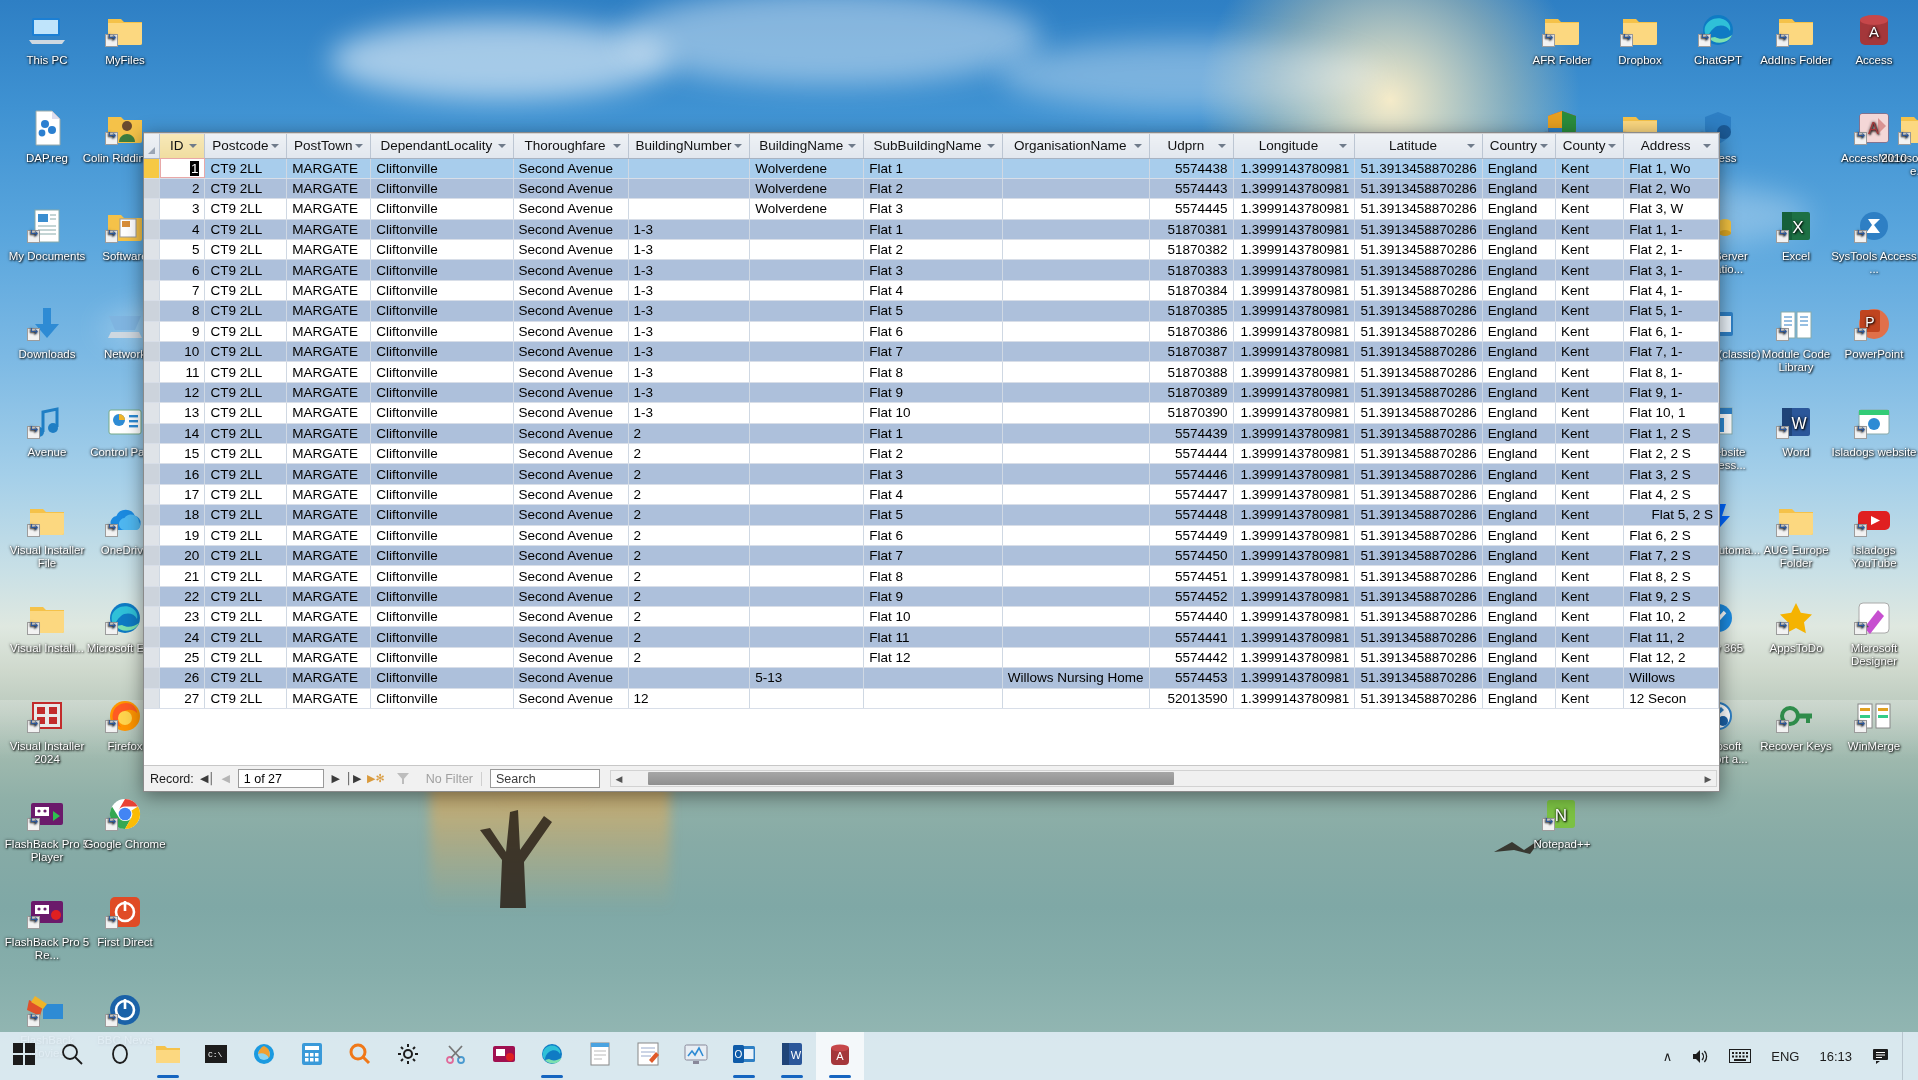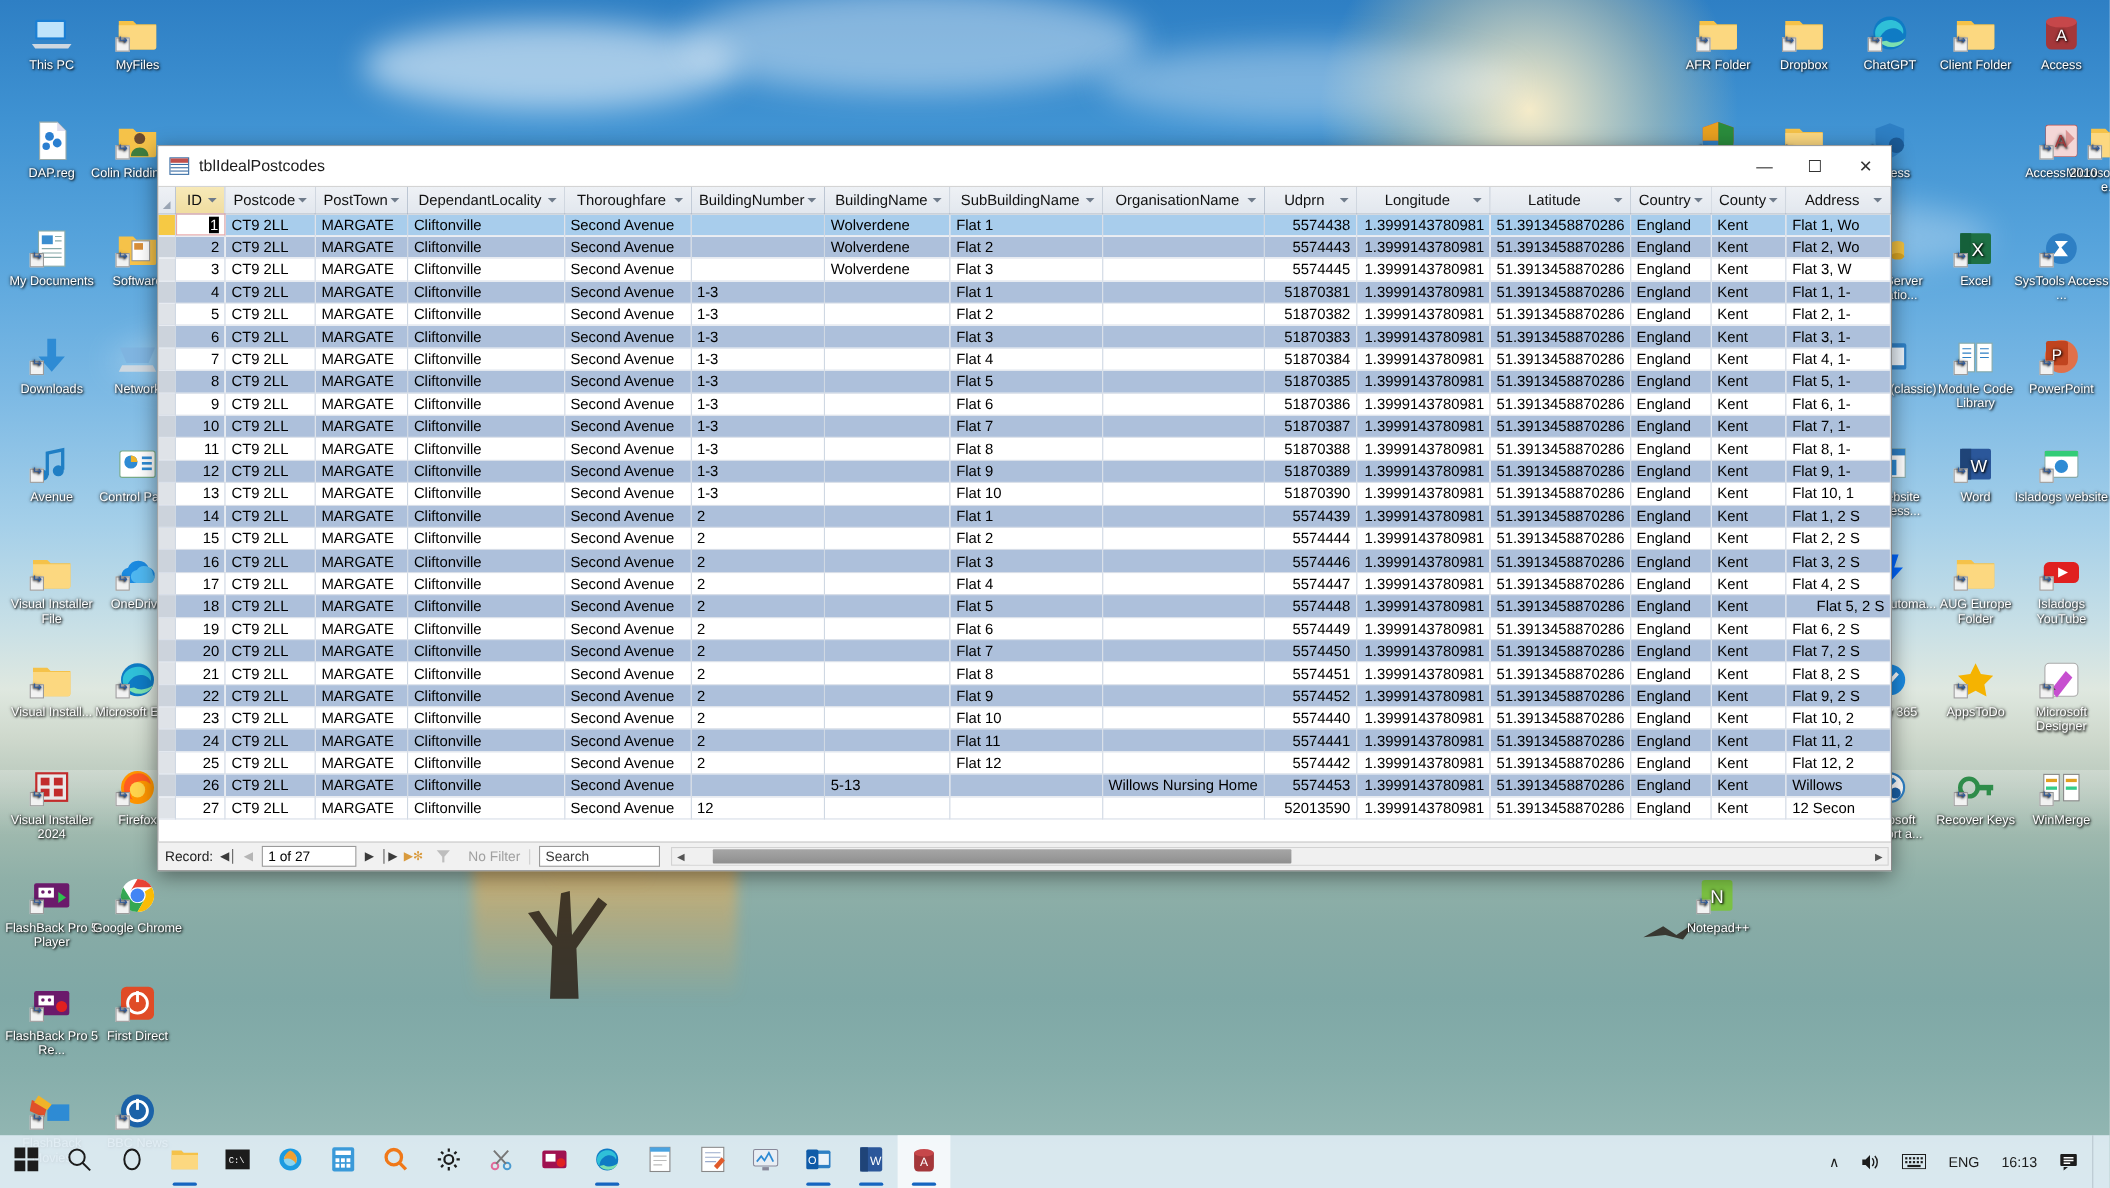--- a/index.html
+++ b/index.html
@@ -495,21 +495,21 @@
       <span class="lbl">ChatGPT</span>
     </div>
     <div class="icon-cell" style="left: 1752px; top: 8px;">
       <span class="glyph">
         <svg class="ic" viewBox="0 0 40 40">
           <path d="M3 9h13l3 3h18v21a2 2 0 0 1-2 2H5a2 2 0 0 1-2-2z" fill="#f5c249"></path>
           <path d="M3 13h34v20a2 2 0 0 1-2 2H5a2 2 0 0 1-2-2z" fill="#fcd880"></path>
         </svg>
         <span class="shortcut-arrow"></span>
       </span>
-      <span class="lbl">Client Folder</span>
+      <span class="lbl">AddIns Folder</span>
     </div>
     <div class="icon-cell" style="left: 1830px; top: 8px;">
       <span class="glyph">
         <svg class="ic" viewBox="0 0 40 40">
           <path d="M6 10h28v20a5 5 0 01-5 5H11a5 5 0 01-5-5z" fill="#a4373a"></path>
           <ellipse cx="20" cy="10" rx="14" ry="5" fill="#c6474a"></ellipse>
           <text x="20" y="27" font-size="15" fill="#fff" text-anchor="middle" font-family="Liberation Sans">A</text>
         </svg>
       </span>
       <span class="lbl">Access</span>
@@ -942,29 +942,20 @@
           <text x="19" y="27" font-size="17" fill="#fff" text-anchor="middle" font-family="Liberation Sans">N</text>
         </svg>
         <span class="shortcut-arrow"></span>
       </span>
       <span class="lbl">Notepad++</span>
     </div>
   </div>
 
 <div id="access-window">
 
-  <div class="aw-title">
-    <span class="tbl-icon"></span>
-    <span>tblIdealPostcodes</span>
-    <div class="aw-caption-btns">
-      <div class="cap-btn">—</div>
-      <div class="cap-btn">☐</div>
-      <div class="cap-btn close">✕</div>
-    </div>
-  </div>
 
   <div class="ds-wrap">
     <table class="ds">
       <thead>
         <tr id="ds-head-row">
             <th class="corner"></th>
             <th class="sel-col" style="width: 56px;">
               <span class="hdr-inner">
                 <span class="hdr-txt">ID</span>
                 <span class="caret"></span>

